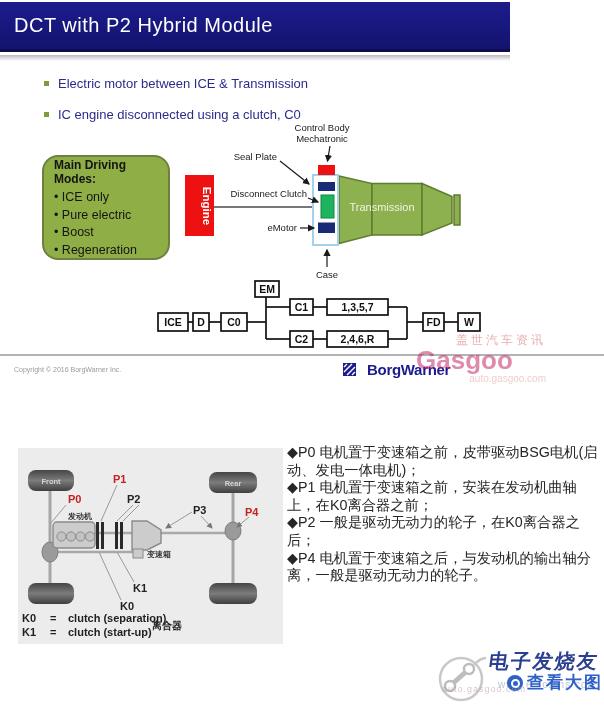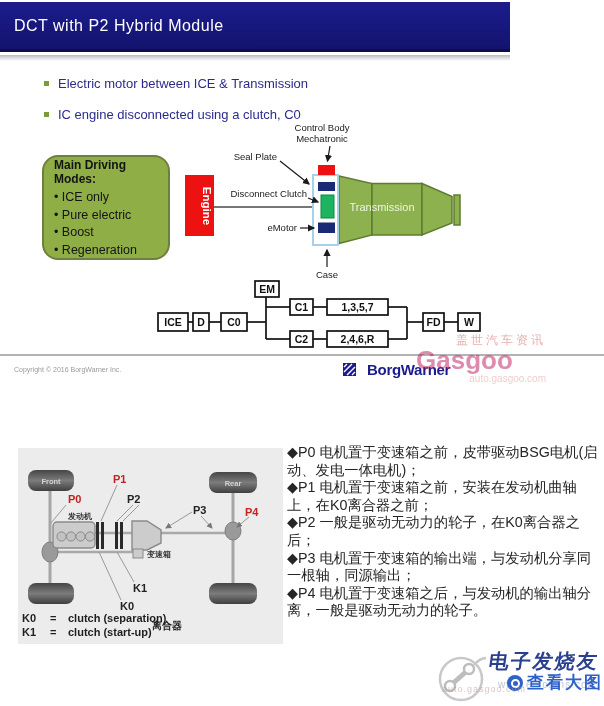--- a/index.html
+++ b/index.html
@@ -3,21 +3,21 @@
 <meta charset="utf-8">
 <style>
   html,body{margin:0;padding:0;background:#fff;}
   body{width:604px;height:706px;position:relative;overflow:hidden;
        font-family:"Liberation Sans", sans-serif;}
   .abs{position:absolute;}
 
   
   .slide-header{left:0;top:2px;width:510px;height:50px;background:linear-gradient(#1c1c8e,#13136e);
     display:flex;align-items:center;padding-left:14px;box-sizing:border-box;border-bottom:3px solid #0c0c4e;}
-  .slide-title{color:#fff;font-size:16px;letter-spacing:.5px;}
+  .slide-title{color:#fff;font-size:20px;letter-spacing:.5px;}
   .header-shadow{left:0;top:55px;width:510px;height:6px;background:linear-gradient(#b9b9c2,rgba(255,255,255,0));}
 
   .bullet{display:flex;align-items:flex-start;color:#2b2b8c;font-size:13px;}
   .bullet .sq{width:5px;height:5px;background:#7f9a3c;margin:5px 9px 0 0;flex:none;}
   .b1{left:44px;top:76px;}
   .b2{left:44px;top:107px;}
 
   .modes-box{left:42px;top:155px;width:128px;height:105px;background:#8fae46;border:2px solid #6e8040;
     border-radius:16px;box-sizing:border-box;padding:1px 6px 0 10px;color:#141414;}
   .modes-title{font-size:12px;font-weight:700;margin-bottom:3px;}
@@ -258,21 +258,20 @@
   <text x="22" y="636" font-size="11" font-weight="bold" fill="#1f1f1f">K1</text>
   <text x="50" y="636" font-size="11" font-weight="bold" fill="#1f1f1f">=</text>
   <text x="68" y="636" font-size="11" font-weight="bold" fill="#1f1f1f">clutch (start-up)</text>
   <text x="152" y="629" font-size="10" font-weight="bold" fill="#1f1f1f">离合器</text>
 </svg>
 
 <div class="abs notes">
   <p class="note">◆P0 电机置于变速箱之前，皮带驱动BSG电机(启动、发电一体电机)；</p>
   <p class="note">◆P1 电机置于变速箱之前，安装在发动机曲轴上，在K0离合器之前；</p>
   <p class="note">◆P2 一般是驱动无动力的轮子，在K0离合器之后；</p>
-  <p class="note">◆P3 电机置于变速箱的输出端，与发动机分享同一根轴，同源输出；</p>
   <p class="note">◆P4 电机置于变速箱之后，与发动机的输出轴分离，一般是驱动无动力的轮子。</p>
 </div>
 
 <svg class="abs" style="left:436px;top:652px" width="52" height="54" viewBox="0 0 52 54">
   <circle cx="25" cy="27" r="21" fill="#fff" stroke="#c8c8c8" stroke-width="2.5"></circle>
   <line x1="14" y1="34" x2="33" y2="17" stroke="#bdbdbd" stroke-width="5" stroke-linecap="round"></line>
   <circle cx="14" cy="34" r="5" fill="#fff" stroke="#bdbdbd" stroke-width="2.5"></circle>
   <circle cx="33" cy="17" r="5" fill="#fff" stroke="#bdbdbd" stroke-width="2.5"></circle>
   <path d="M38,13 Q44,6 50,6" fill="none" stroke="#c8c8c8" stroke-width="2.5"></path>
 </svg>

